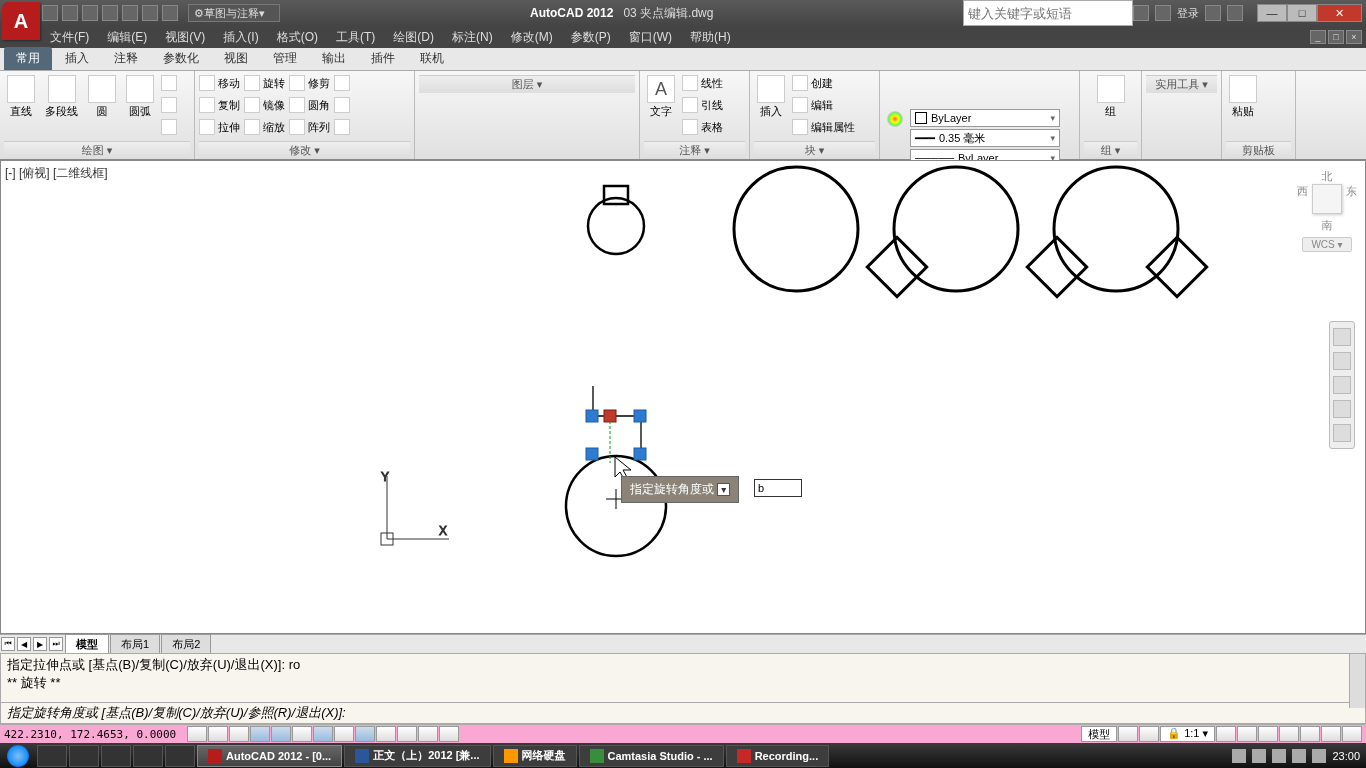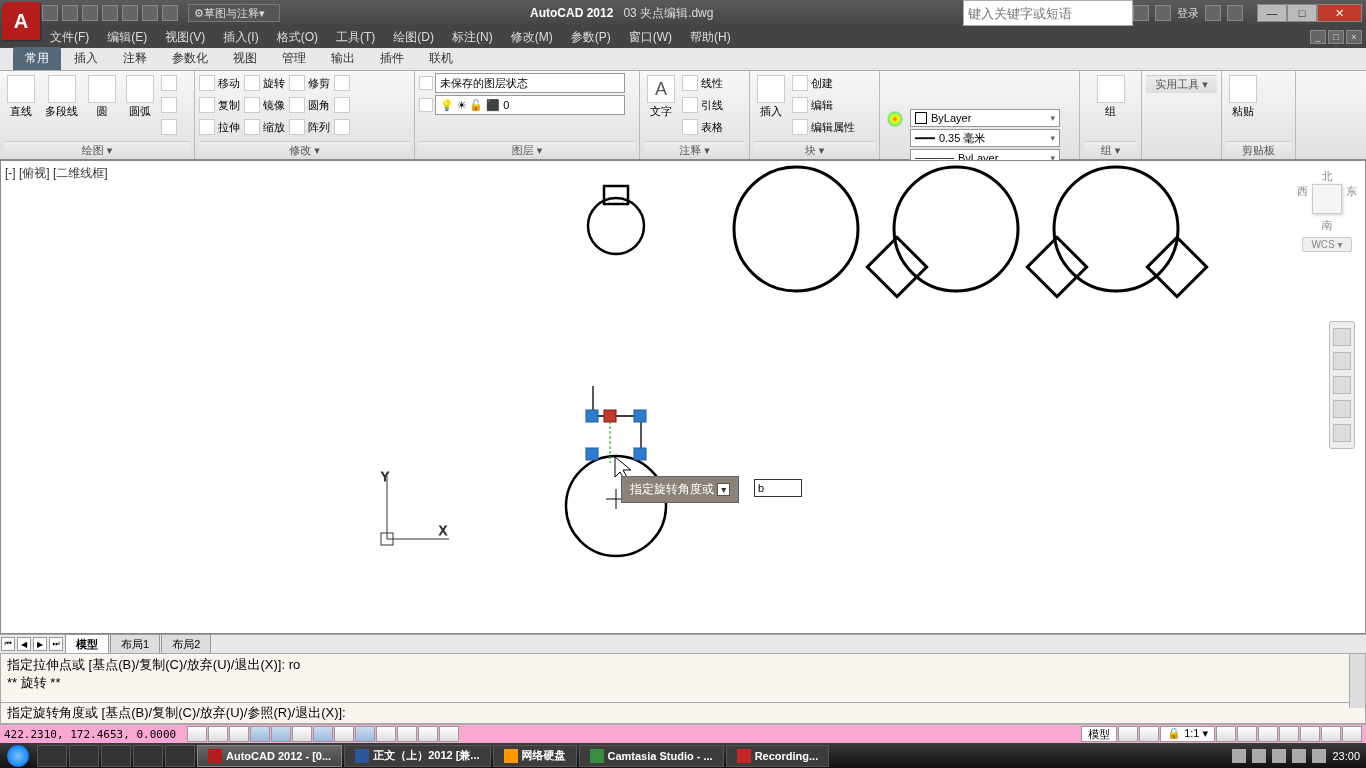--- a/index.html
+++ b/index.html
@@ -21,21 +21,21 @@
 .win-btn { width:30px; height:18px; background:#bbb; border:1px solid #888; display:flex; align-items:center; justify-content:center; font-size:11px; color:#222;}
 .win-btn.close { background:#c0392b; color:#fff; width:45px;}
 
 
 .menubar { height: 22px; background:#444; display:flex; align-items:center; padding-left:42px; gap:2px; color:#ddd; font-size:12px;justify-content:space-between;}
 .menubar span { padding:2px 8px; }
 .menubar .doc-ctrl { margin-left:auto; display:flex; gap:2px; margin-right:4px;}
 .menubar .doc-ctrl div{ width:16px; height:14px; background:#666; border:1px solid #888; font-size:9px; display:flex; align-items:center; justify-content:center;}
 
 
-.ribbon-tabs { height:22px; background:#e8e8e8; display:flex; align-items:flex-end; font-size:12px; padding-left:13px; gap:1px;}
+.ribbon-tabs { height:22px; background:#e8e8e8; display:flex; align-items:flex-end; font-size:12px; padding-left:4px; gap:1px;}
 .ribbon-tabs span { padding:3px 12px; color:#333;}
 .ribbon-tabs span.active { background:#536878; color:#fff; border-radius:3px 3px 0 0;}
 
 
 .ribbon { height:90px; background:linear-gradient(#f7f7f7,#e0e0e0); border-top:1px solid #aaa; border-bottom:1px solid #888; display:flex; font-size:11px;}
 .panel { border-right:1px solid #bbb; display:flex; flex-direction:column; padding:2px 4px 0 4px;}
 .panel-body { flex:1; display:flex; align-items:flex-start; gap:4px;}
 .panel-title { text-align:center; font-size:11px; color:#555; padding:1px 0; background:linear-gradient(#eee,#ddd); border-top:1px solid #ccc; margin-top:2px;}
 .vbtn { display:flex; flex-direction:column; align-items:center; gap:1px; padding:2px 3px;}
 .vbtn .ic { width:28px; height:28px; border:1px solid #ccc; background:#fff;}
@@ -66,21 +66,21 @@
 
 .layout-tabs { position:absolute; bottom:115px; left:0; right:0; height:19px; background:#e8e8e8; border-top:1px solid #aaa; display:flex; align-items:center; font-size:11px;}
 .layout-tabs .nav-btn { width:14px; height:14px; border:1px solid #999; background:#fff; margin:0 1px; display:flex; align-items:center; justify-content:center; font-size:8px;}
 .layout-tabs .tab { padding:2px 10px; border:1px solid #999; border-bottom:none; background:#fff; margin-left:1px;}
 .layout-tabs .tab.active { background:#fff; font-weight:bold;}
 .layout-tabs .tab.inactive { background:#ddd;}
 
 
 .cmd-area { position:absolute; bottom:44px; left:0; right:0; height:71px; background:#f7f5ee; border:1px solid #aaa; font-family:SimSun,monospace; font-size:13px; padding:2px 6px; overflow:hidden;}
 .cmd-area .scroll-v { position:absolute; right:0; top:0; width:16px; height:54px; background:#ddd; border-left:1px solid #aaa;}
-.cmd-input-line { position:absolute; bottom:0; left:0; right:0; border-top:1px solid #aaa; padding:1px 6px; background:#f7f5ee;}
+.cmd-input-line { position:absolute; bottom:0; left:0; right:0; border-top:1px solid #aaa; padding:1px 6px; background:#f7f5ee;font-style:italic;}
 
 
 .statusbar { position:absolute; bottom:25px; left:0; right:0; height:19px; background:#f9a8d4; border-top:1px solid #aaa; display:flex; align-items:center; font-size:11px; padding:0 4px; gap:1px;}
 .statusbar .coords { font-family:monospace; margin-right:10px;}
 .statusbar .sbtn { width:20px; height:16px; border:1px solid #999; background:linear-gradient(#fff,#ddd);}
 .statusbar .sbtn.on { background:linear-gradient(#cde,#9bd);}
 .statusbar .spacer { flex:1;}
 .statusbar .txtbtn { padding:0 6px; border:1px solid #999; height:16px; background:#fff;}
 
 
@@ -247,32 +247,20 @@
           </div>
         <div class="sm-item">
             <div class="ic"></div>
           </div>
       </div>
     </div>
     <div class="panel-title"><span>修改</span> ▾</div>
   </div>
 
   <div class="panel" style="width:225px">
-    <div class="panel-body" style="flex-direction:column; gap:2px; width:100%;">
-      <div style="display:flex; gap:2px; align-items:center;">
-        <div class="small-ic"></div>
-        <div class="layer-combo">
-            <span>未保存的图层状态</span>
-          </div>
-      </div>
-      <div style="display:flex; gap:2px; align-items:center;">
-        <div class="small-ic"></div>
-        <div class="layer-combo">💡 ☀ 🔓 ⬛ <span>0</span></div>
-      </div>
-    </div>
     <div class="panel-title"><span>图层</span> ▾</div>
   </div>
 
   <div class="panel" style="width:110px">
     <div class="panel-body">
       <div class="vbtn">
           <div class="ic" style="display:flex;align-items:center;justify-content:center;font-size:18px;color:#555;">A</div>
           <span>文字</span>
         </div>
       <div class="sm-row">

